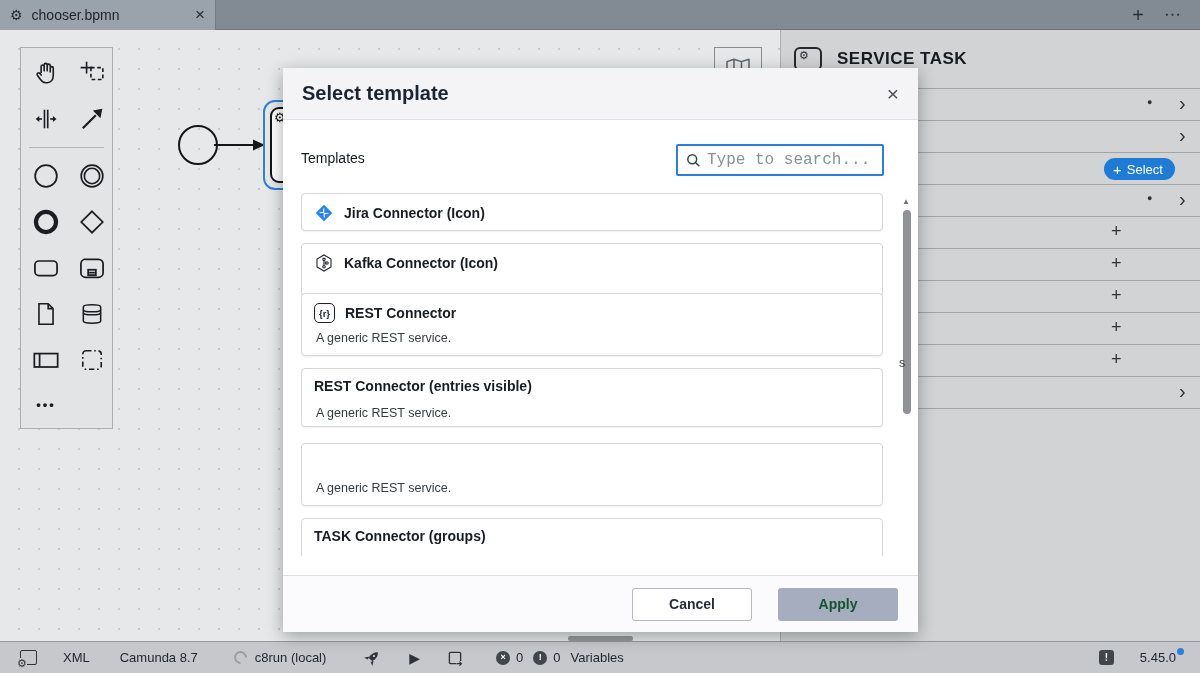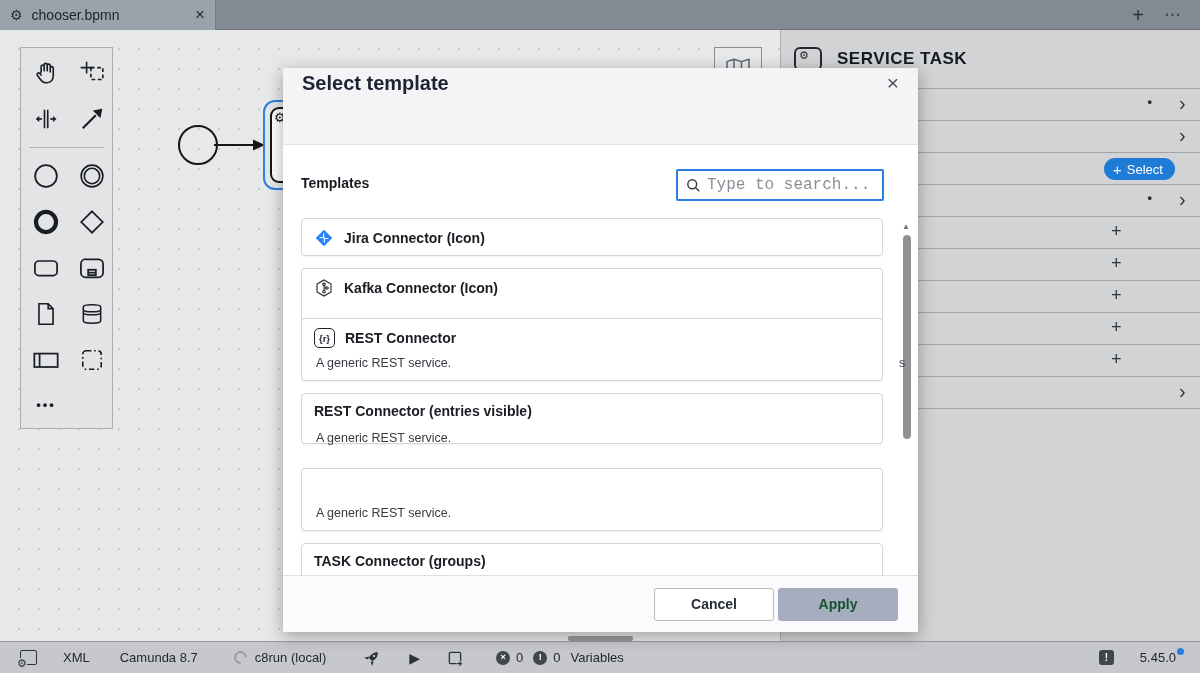--- a/index.html
+++ b/index.html
@@ -43,38 +43,38 @@
   .panel-bottom-line{position:absolute;left:0;top:378px;width:420px;border-top:1px solid #a2a4a7}
   .ic-chev{position:absolute;left:398px;top:3px;font-size:20px;color:#2e3338}
   .ic-dot{position:absolute;left:366px;top:8px;font-size:9px;color:#2e3338}
   .ic-plus{position:absolute;left:330px;top:4px;font-size:18px;color:#2e3338}
   .select-pill{position:absolute;left:323px;top:5px;height:22px;background:#1f7cd6;border-radius:11px;color:#fff;display:flex;align-items:center;gap:5px;padding:0 12px 0 9px;font-size:13px;cursor:pointer}
   .select-pill .pl{font-size:15px;line-height:1}
   .label-fragment{position:absolute;left:899px;top:356px;font-size:12.5px;color:#3a3f45;z-index:60}
 
   
   .modal{position:absolute;left:283px;top:68px;width:635px;height:564px;background:#fff;z-index:50;box-shadow:0 4px 16px rgba(0,0,0,.32);display:flex;flex-direction:column}
-  .modal-header{height:77px;background:#f4f4f6;border-bottom:1px solid #e2e3e6;display:flex;align-items:flex-start;padding:4px 19px;flex:none}
+  .modal-header{height:52px;background:#f4f4f6;border-bottom:1px solid #e2e3e6;display:flex;align-items:center;padding:4px 19px;flex:none}
   .modal-title{font-size:20px;font-weight:bold;color:#1a2433;flex:1}
   .modal-close{font-size:21px;color:#4a4f57;cursor:pointer;line-height:1}
   .modal-body{position:relative;flex:1;background:#fff;overflow:hidden}
-  .templates-label{position:absolute;left:18px;top:30px;font-size:14px;font-weight:bold;color:#161b22}
+  .templates-label{position:absolute;left:18px;top:30px;font-size:14px;font-weight:normal;color:#161b22}
   .search-box{position:absolute;left:393px;top:24px;width:208px;height:32px;border:2px solid #2a7de1;border-radius:2px;background:#fff;display:flex;align-items:center;padding:0 8px;gap:6px}
   .search-box input{border:none;outline:none;width:160px;font-size:16px;color:#ec4899;font-family:Liberation Mono, monospace;background:transparent}
   .search-box input::placeholder{color:#8a8f98}
   .tpl-list{position:absolute;left:18px;top:66px;width:582px;height:370px;overflow:hidden}
   .tpl-card{position:absolute;left:0;width:582px;background:#fff;border:1px solid #d3d5d8;border-radius:4px;box-shadow:0 1px 2px rgba(0,0,0,.06);cursor:pointer}
   .tpl-head{display:flex;align-items:center;gap:10px;padding:9px 12px}
   .tpl-title{font-size:14px;font-weight:bold;color:#191d23}
   .tpl-desc{position:absolute;left:14px;top:37px;font-size:12.5px;color:#363b42}
   .rest-badge{width:21px;height:20px;border:1.5px solid #1e2229;border-radius:5px;font-size:9.5px;font-weight:bold;color:#1e2229;display:flex;align-items:center;justify-content:center}
   .mscroll{position:absolute;right:5px;top:77px;width:12px;height:420px}
   .mscroll .arr{position:absolute;left:1px;font-size:8px;color:#6f7378}
   .mscroll .thumb{position:absolute;left:2px;top:13px;width:8px;height:204px;background:#909296;border-radius:4px}
-  .modal-footer{height:57px;border-top:1px solid #dddfe2;background:#fbfbfd;display:flex;align-items:center;justify-content:flex-end;gap:4px;padding-right:20px;flex:none}
+  .modal-footer{height:57px;border-top:1px solid #dddfe2;background:#fbfbfd;display:flex;align-items:center;justify-content:flex-end;gap:26px;padding-right:20px;flex:none}
   .btn{width:120px;height:33px;border-radius:3px;font-family:"Liberation Sans",sans-serif;font-size:14px;font-weight:bold;display:flex;align-items:center;justify-content:center;cursor:pointer}
   .btn-cancel{background:#fff;border:1px solid #b7b9bd;color:#272d38}
   .btn-apply{background:#a6adbe;border:none;color:#14532d}
 
   
   .statusbar{position:absolute;left:0;top:641px;width:1200px;height:32px;background:#c6c8cb;border-top:1px solid #97999c;display:flex;align-items:center;z-index:20;font-size:13px;color:#23282e}
   .sb-item{display:flex;align-items:center;cursor:pointer}
   .sb-toggle{margin-left:20px;position:relative;width:17px;height:15px;border:1.7px solid #2e3338;border-radius:2px}
   .sb-toggle span{position:absolute;left:-4px;bottom:-5px;font-size:11px;color:#2e3338;background:#c6c8cb;line-height:1}
   .sb-xml{margin-left:26px}
@@ -327,21 +327,21 @@
       </div>
 
       <div class="tpl-card" style="top:107px;height:63px">
         <div class="tpl-head">
           <span class="rest-badge">{r}</span>
           <span class="tpl-title">REST Connector</span>
         </div>
         <span class="tpl-desc">A generic REST service.</span>
       </div>
 
-      <div class="tpl-card" style="top:182px;height:51px">
+      <div class="tpl-card" style="top:182px;height:59px">
         <div class="tpl-head">
           <span class="tpl-title">REST Connector (entries visible)</span>
         </div>
         <span class="tpl-desc">A generic REST service.</span>
       </div>
 
       <div class="tpl-card" style="top:257px;height:63px">
         <span class="tpl-desc">A generic REST service.</span>
       </div>
 

